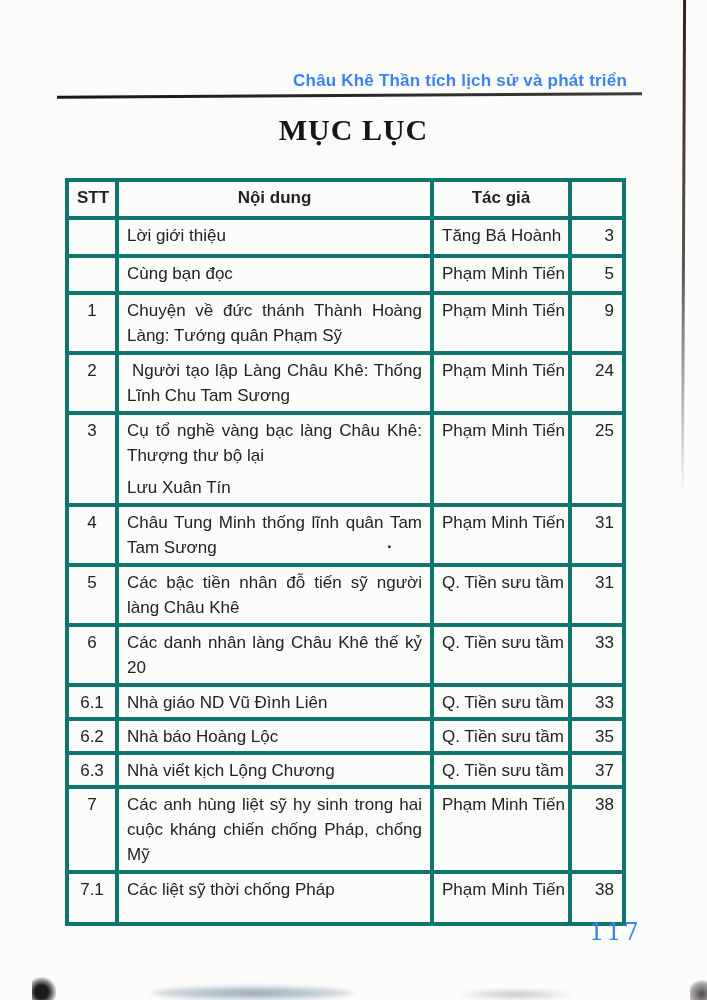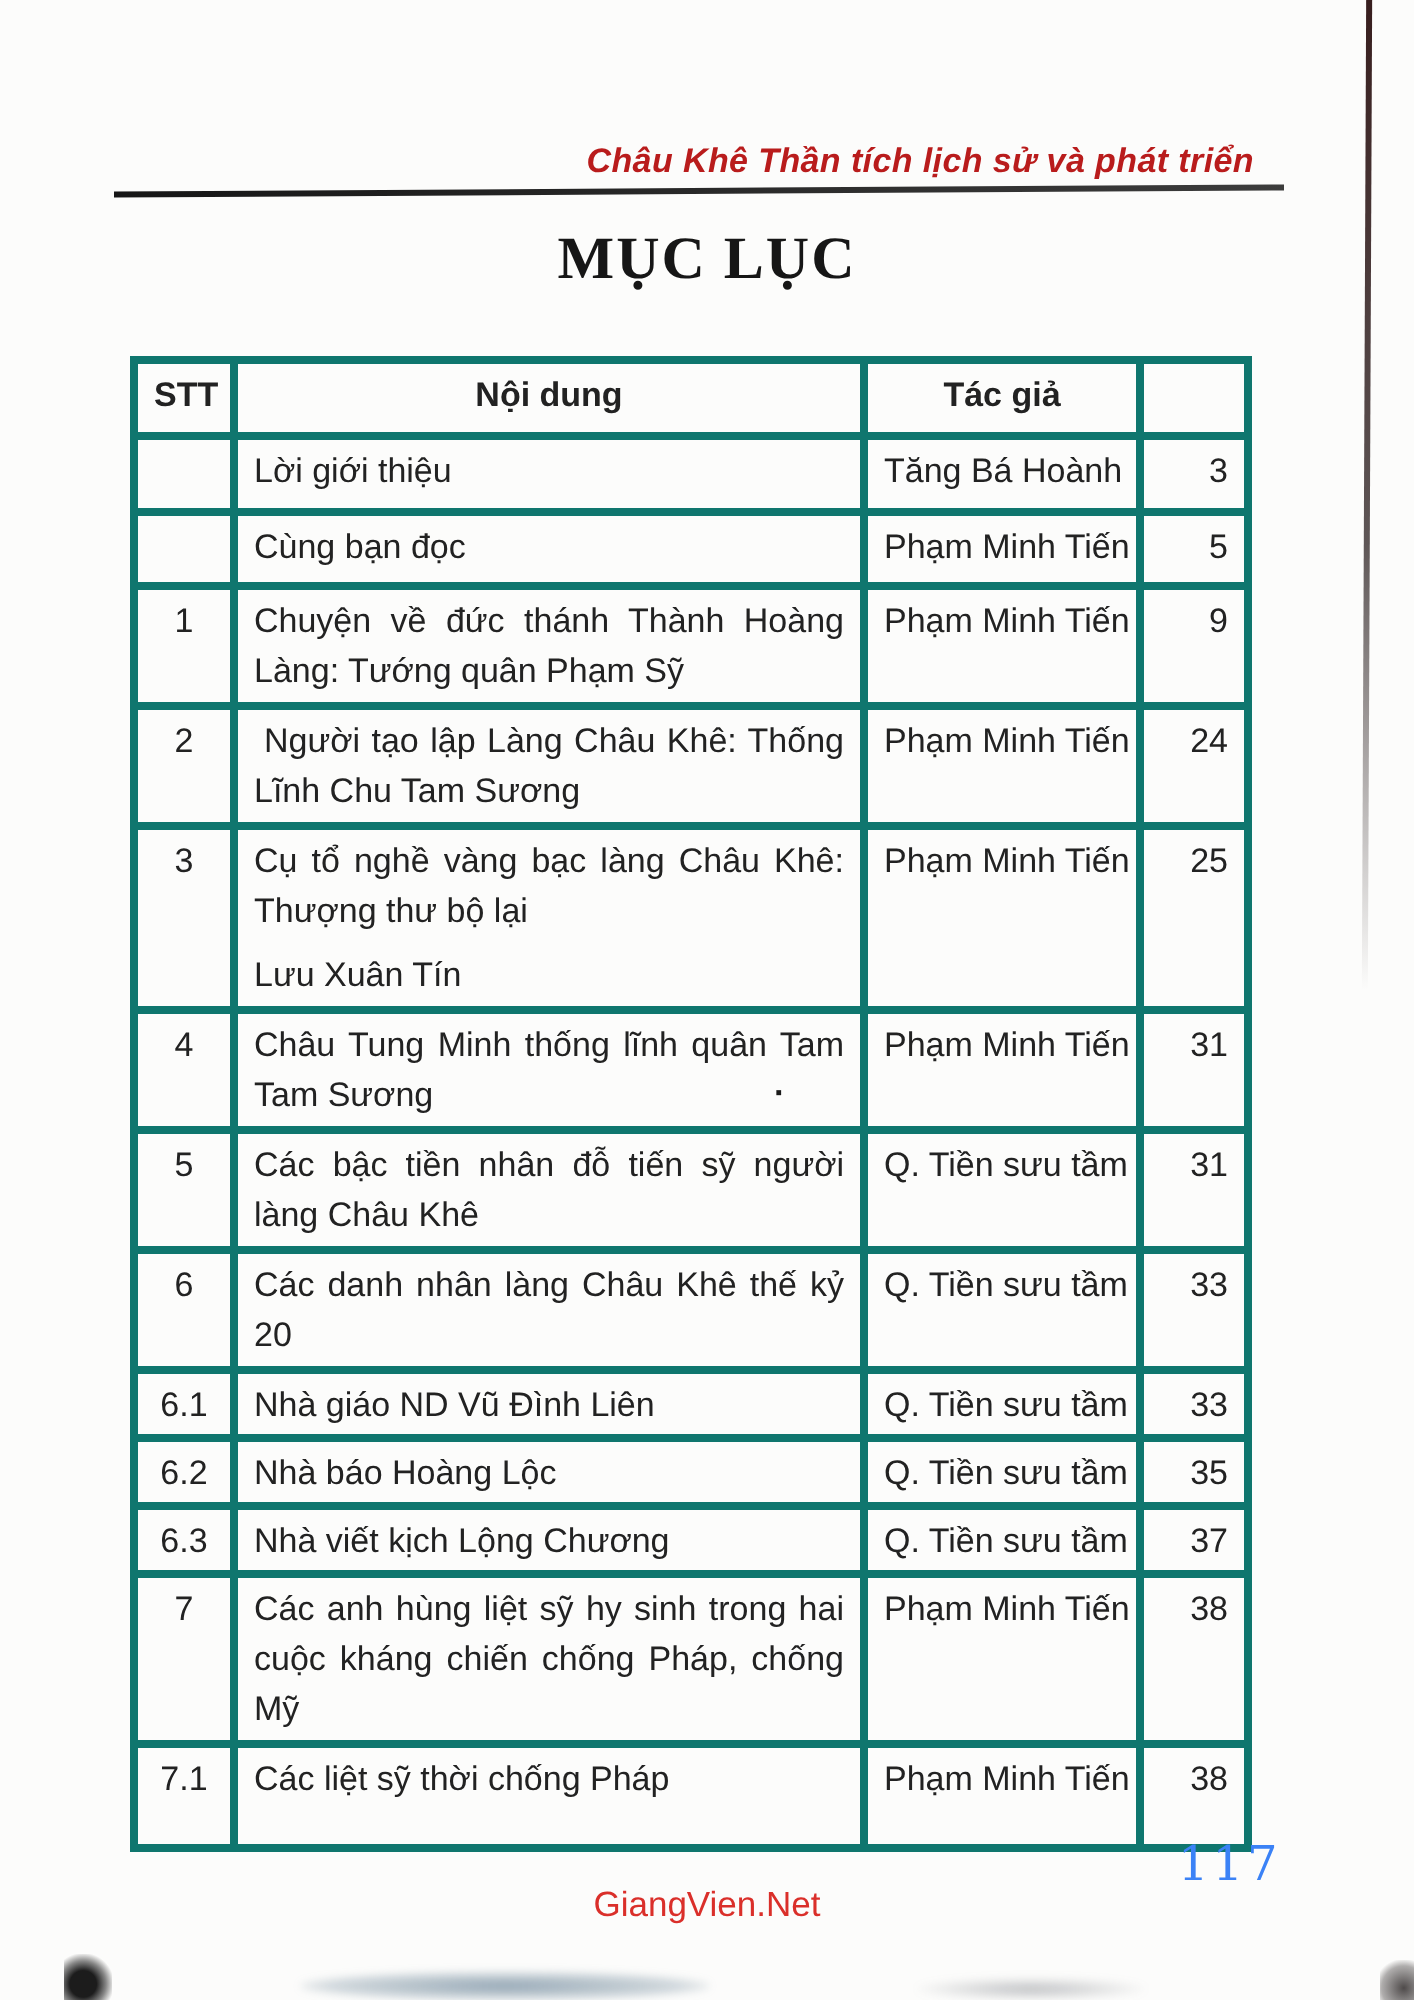--- a/index.html
+++ b/index.html
@@ -2,21 +2,21 @@
 <html><head>
 <meta charset="utf-8">
 <style>
   html,body{margin:0;padding:0;}
   body{width:707px;height:1000px;position:relative;overflow:hidden;
        background:#fcfcfb;font-family:"Liberation Sans",sans-serif;color:#242424;}
   .page{position:absolute;inset:0;}
 
   
   .running-header{position:absolute;top:71px;right:80px;font-size:17px;
-    font-weight:bold;font-style:italic;color:#b91c1c;letter-spacing:.2px;}
+    font-weight:bold;color:#3b82f6;letter-spacing:.2px;}
   .header-rule{position:absolute;left:57px;top:94px;width:585px;height:3px;
     background:linear-gradient(to right,#161616,#3c3c3c);transform:rotate(-.35deg);}
 
   
   .doc-title{position:absolute;top:113px;left:0;width:100%;text-align:center;
     font-family:"Liberation Serif",serif;font-weight:bold;font-size:30px;
     letter-spacing:1px;color:#161616;}
 
   
   table.toc{position:absolute;left:65px;top:178px;width:557px;
@@ -173,20 +173,19 @@
       <tr class="h35">
         <td class="stt">7.1</td>
         <td class="content">Các liệt sỹ thời chống Pháp</td>
         <td class="author">Phạm Minh Tiến</td>
         <td class="pagecol">38</td>
       </tr>
     </tbody>
   </table>
 
   <div class="folio">117</div>
-  <div class="watermark">GiangVien.Net</div>
 
   <div class="edge-line-right"></div>
   <div class="blob-bottom-left"></div>
   <div class="smudge-blue"></div>
   <div class="smudge-gray"></div>
   <div class="blob-bottom-right"></div>
 </div>
 
 </body></html>

